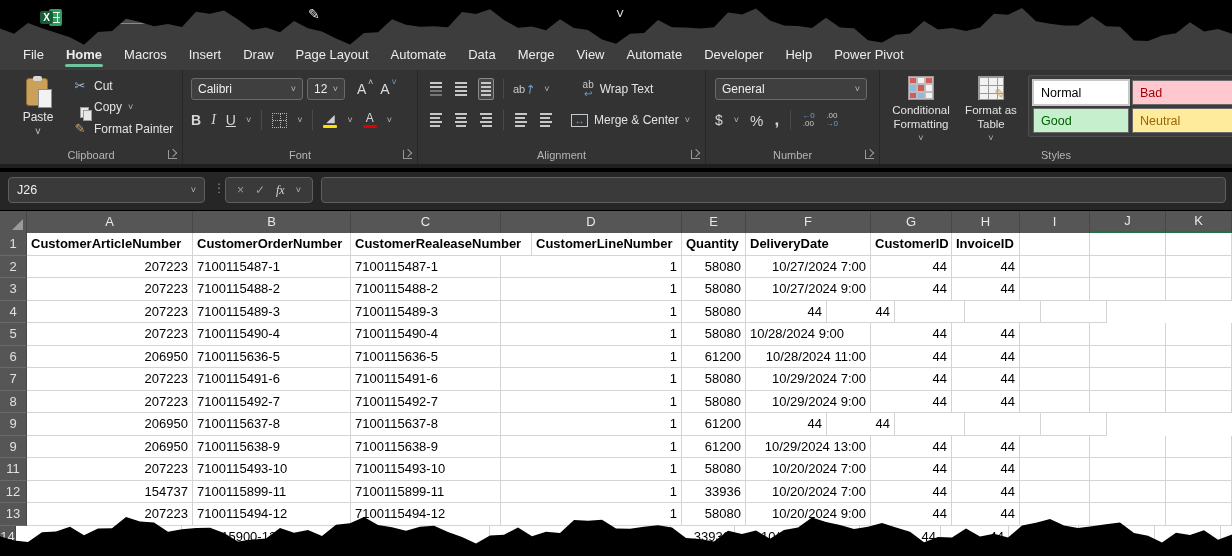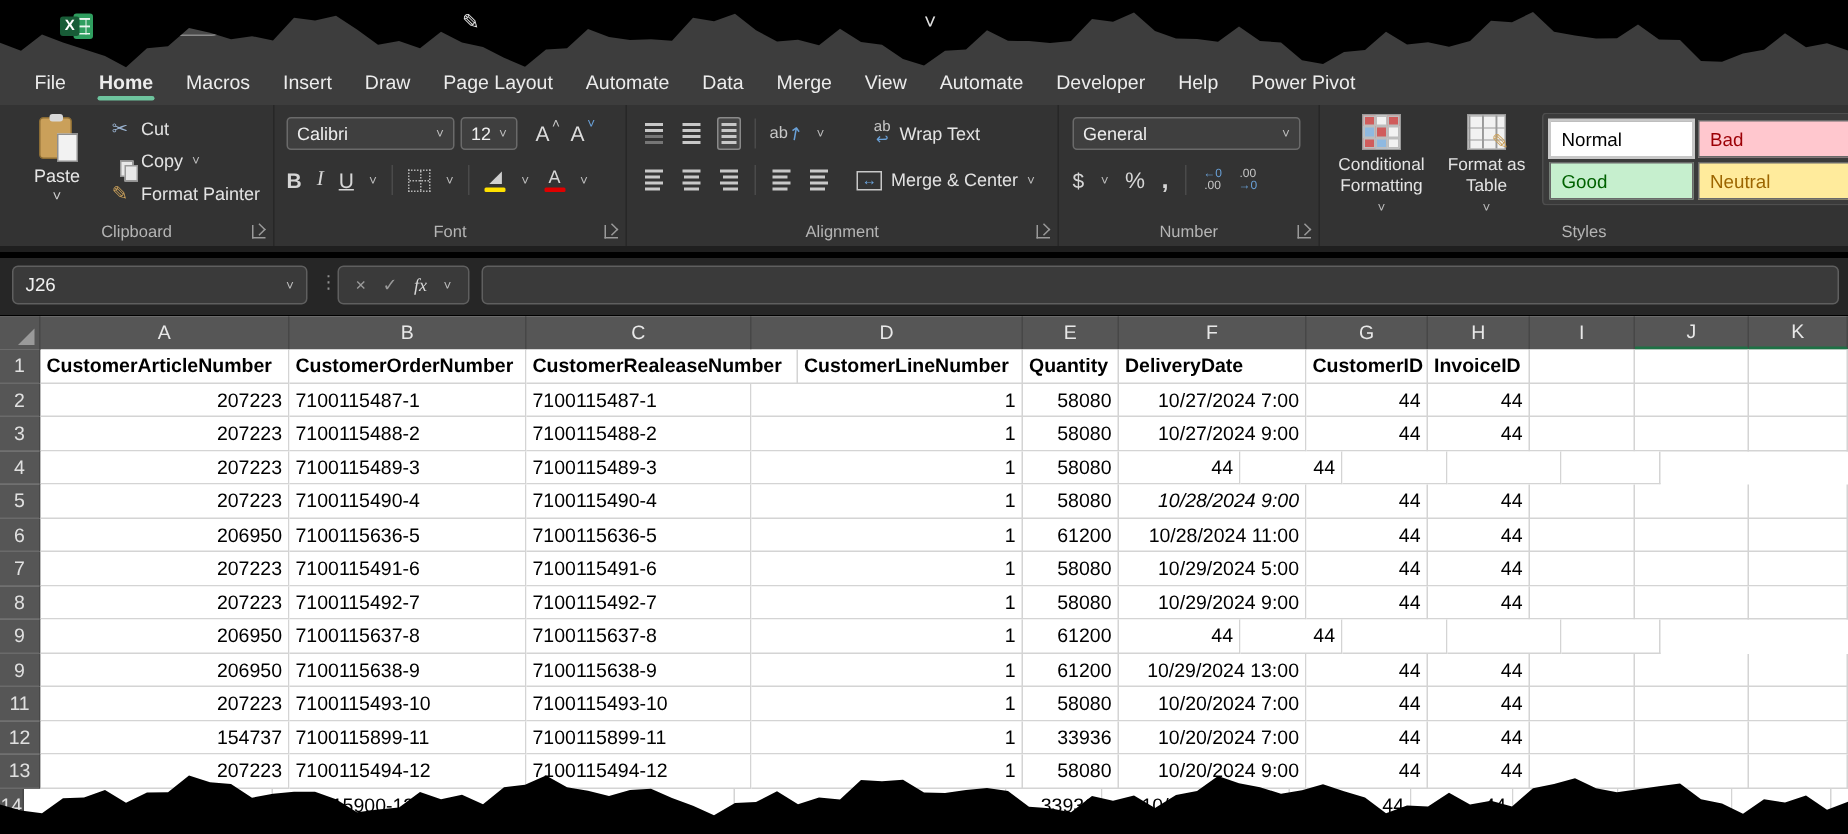--- a/index.html
+++ b/index.html
@@ -445,21 +445,21 @@
         <div class="cell" style="width: 76px; text-align: left;"></div>
         <div class="cell" style="width: 66px; text-align: left;"></div>
       </div>
       <div class="g-row">
         <div class="rnum" style="width: 27px;">5</div>
         <div class="cell" style="width: 166px; text-align: right;">207223</div>
         <div class="cell" style="width: 158px; text-align: left;">7100115490-4</div>
         <div class="cell" style="width: 150px; text-align: left;">7100115490-4</div>
         <div class="cell" style="width: 181px; text-align: right;">1</div>
         <div class="cell" style="width: 64px; text-align: right;">58080</div>
-        <div class="cell" style="width: 125px; text-align: right; font-style: italic;">10/28/2024 9:00</div>
+        <div class="cell" style="width: 125px; text-align: left;">10/28/2024 9:00</div>
         <div class="cell" style="width: 81px; text-align: right;">44</div>
         <div class="cell" style="width: 68px; text-align: right;">44</div>
         <div class="cell" style="width: 70px; text-align: left;"></div>
         <div class="cell" style="width: 76px; text-align: left;"></div>
         <div class="cell" style="width: 66px; text-align: left;"></div>
       </div>
       <div class="g-row">
         <div class="rnum" style="width: 27px;">6</div>
         <div class="cell" style="width: 166px; text-align: right;">206950</div>
         <div class="cell" style="width: 158px; text-align: left;">7100115636-5</div>
@@ -473,21 +473,21 @@
         <div class="cell" style="width: 76px; text-align: left;"></div>
         <div class="cell" style="width: 66px; text-align: left;"></div>
       </div>
       <div class="g-row">
         <div class="rnum" style="width: 27px;">7</div>
         <div class="cell" style="width: 166px; text-align: right;">207223</div>
         <div class="cell" style="width: 158px; text-align: left;">7100115491-6</div>
         <div class="cell" style="width: 150px; text-align: left;">7100115491-6</div>
         <div class="cell" style="width: 181px; text-align: right;">1</div>
         <div class="cell" style="width: 64px; text-align: right;">58080</div>
-        <div class="cell" style="width: 125px; text-align: right;">10/29/2024 5:00</div>
+        <div class="cell" style="width: 125px; text-align: right;">10/29/2024 7:00</div>
         <div class="cell" style="width: 81px; text-align: right;">44</div>
         <div class="cell" style="width: 68px; text-align: right;">44</div>
         <div class="cell" style="width: 70px; text-align: left;"></div>
         <div class="cell" style="width: 76px; text-align: left;"></div>
         <div class="cell" style="width: 66px; text-align: left;"></div>
       </div>
       <div class="g-row">
         <div class="rnum" style="width: 27px;">8</div>
         <div class="cell" style="width: 166px; text-align: right;">207223</div>
         <div class="cell" style="width: 158px; text-align: left;">7100115492-7</div>

